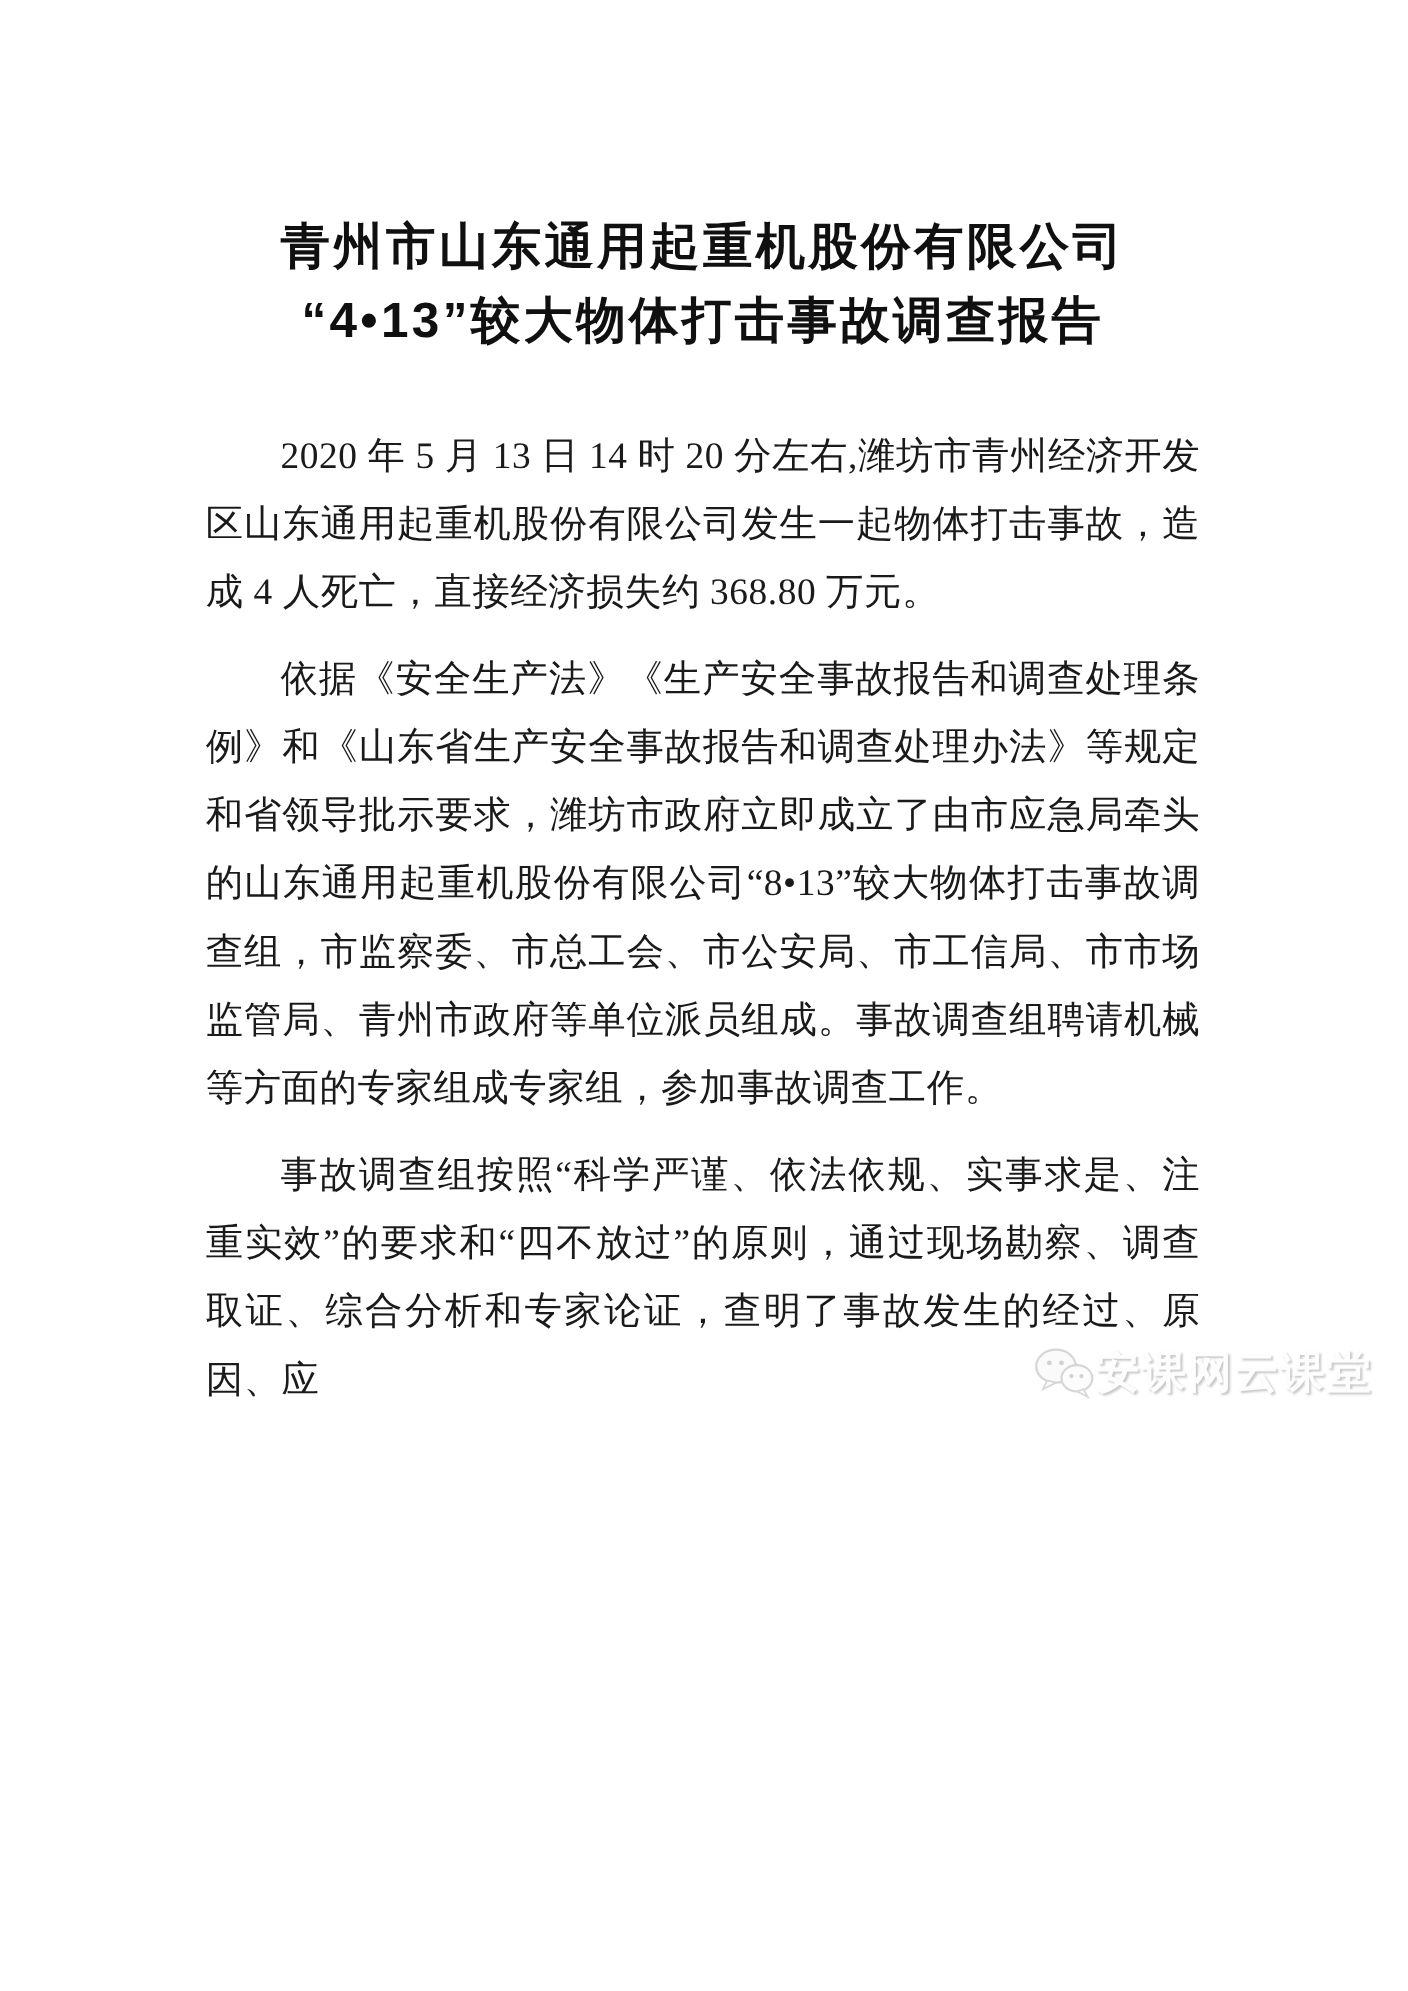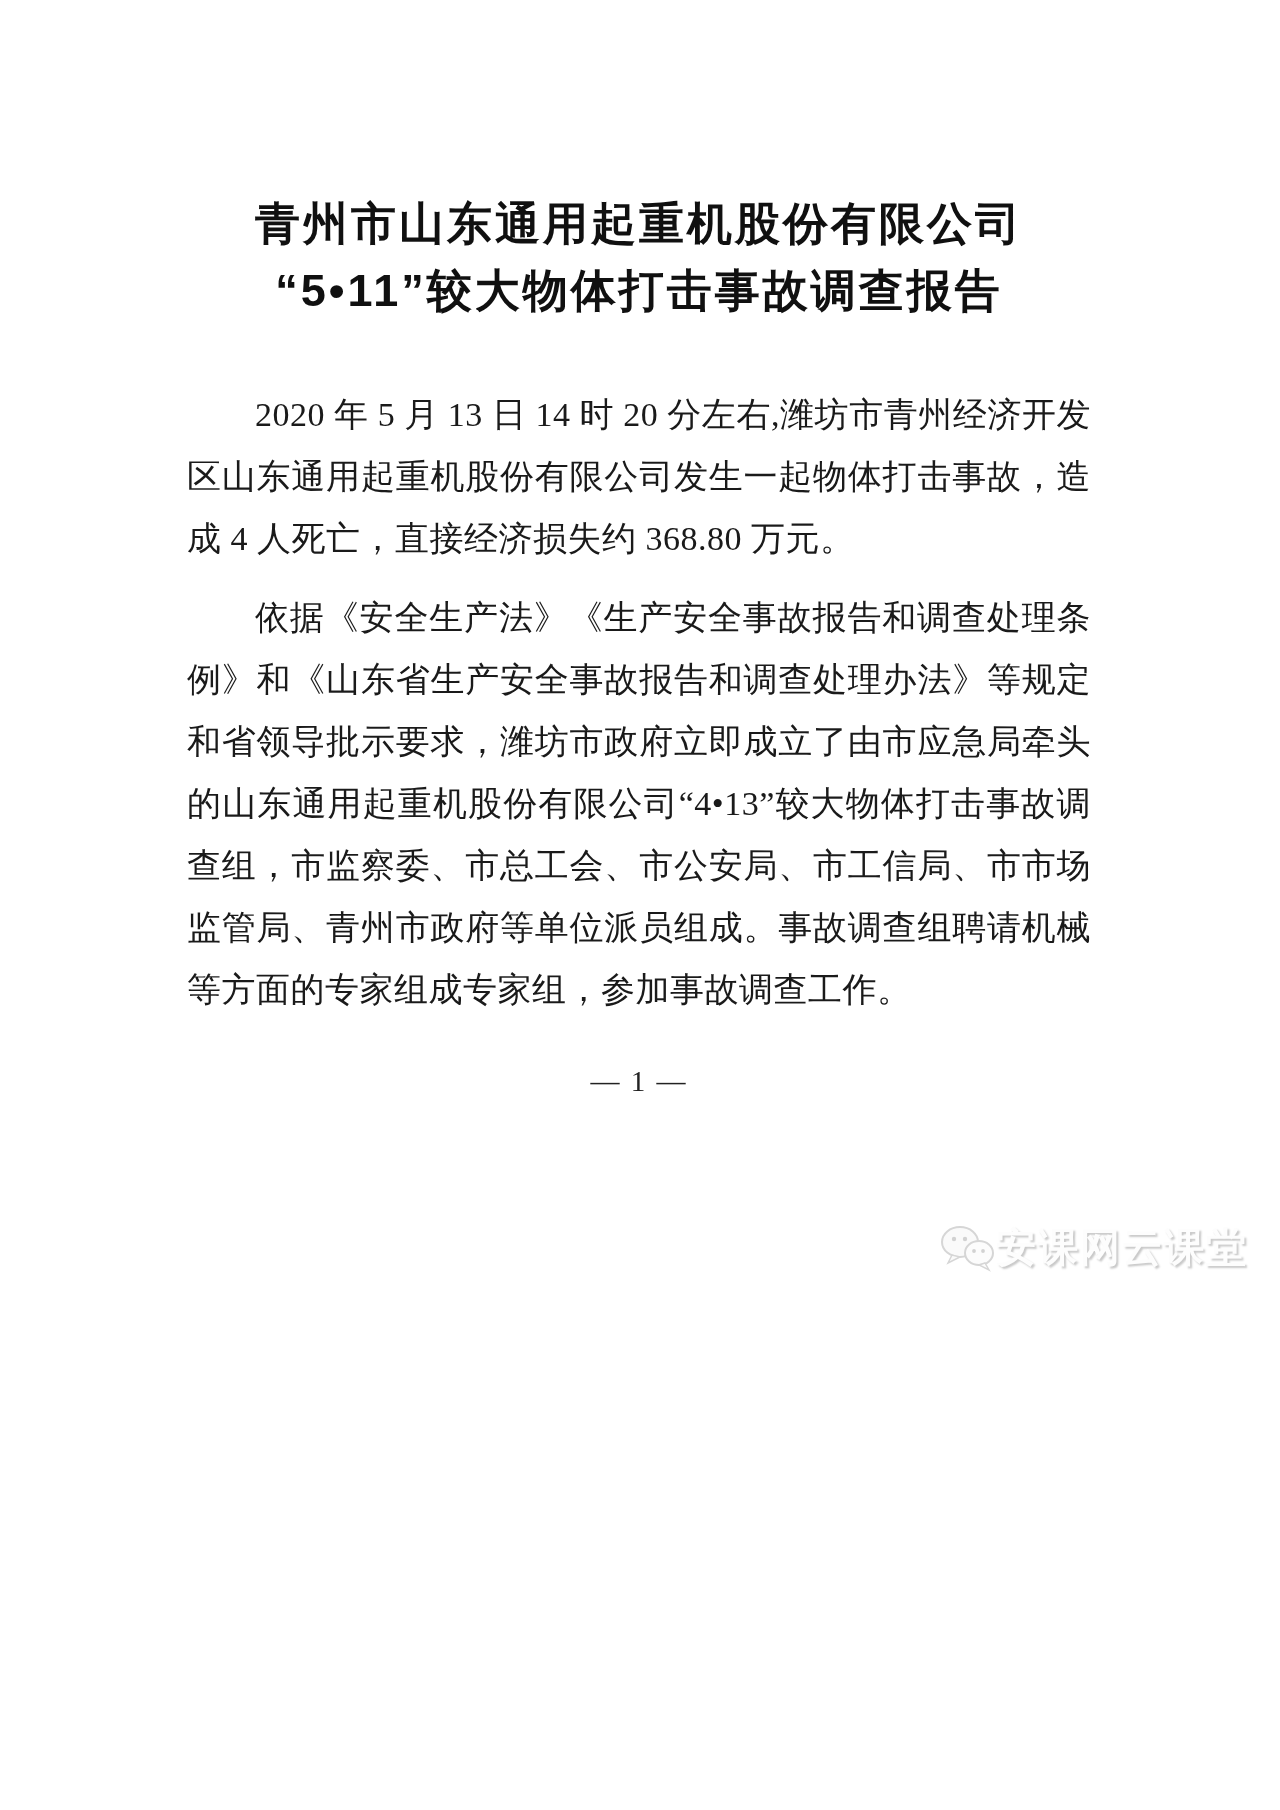--- a/index.html
+++ b/index.html
@@ -79,26 +79,27 @@
 </style>
 </head>
 <body>
 
 <div class="page">
 
   <div class="content">
 
     <div class="doc-title">
       <span class="t-line">青州市山东通用起重机股份有限公司</span>
-      <span class="t-line">“5•11”较大物体打击事故调查报告</span>
+      <span class="t-line">“4•13”较大物体打击事故调查报告</span>
     </div>
 
     <div class="body-text">
       <p>2020 年 5 月 13 日 14 时 20 分左右,潍坊市青州经济开发区山东通用起重机股份有限公司发生一起物体打击事故，造成 4 人死亡，直接经济损失约 368.80 万元。</p>
-      <p>依据《安全生产法》《生产安全事故报告和调查处理条例》和《山东省生产安全事故报告和调查处理办法》等规定和省领导批示要求，潍坊市政府立即成立了由市应急局牵头的山东通用起重机股份有限公司“4•13”较大物体打击事故调查组，市监察委、市总工会、市公安局、市工信局、市市场监管局、青州市政府等单位派员组成。事故调查组聘请机械等方面的专家组成专家组，参加事故调查工作。</p>
+      <p>依据《安全生产法》《生产安全事故报告和调查处理条例》和《山东省生产安全事故报告和调查处理办法》等规定和省领导批示要求，潍坊市政府立即成立了由市应急局牵头的山东通用起重机股份有限公司“8•13”较大物体打击事故调查组，市监察委、市总工会、市公安局、市工信局、市市场监管局、青州市政府等单位派员组成。事故调查组聘请机械等方面的专家组成专家组，参加事故调查工作。</p>
+      <p>事故调查组按照“科学严谨、依法依规、实事求是、注重实效”的要求和“四不放过”的原则，通过现场勘察、调查取证、综合分析和专家论证，查明了事故发生的经过、原因、应</p>
     </div>
 
     <div class="page-number">— 1 —</div>
 
   </div>
 
   <div class="watermark">
     <svg class="wm-icon" viewBox="0 0 58 50" xmlns="http://www.w3.org/2000/svg" aria-hidden="true">
 
       <ellipse cx="22" cy="19" rx="18" ry="15" fill="#fafafa" stroke="#d6d6d6" stroke-width="2"></ellipse>

